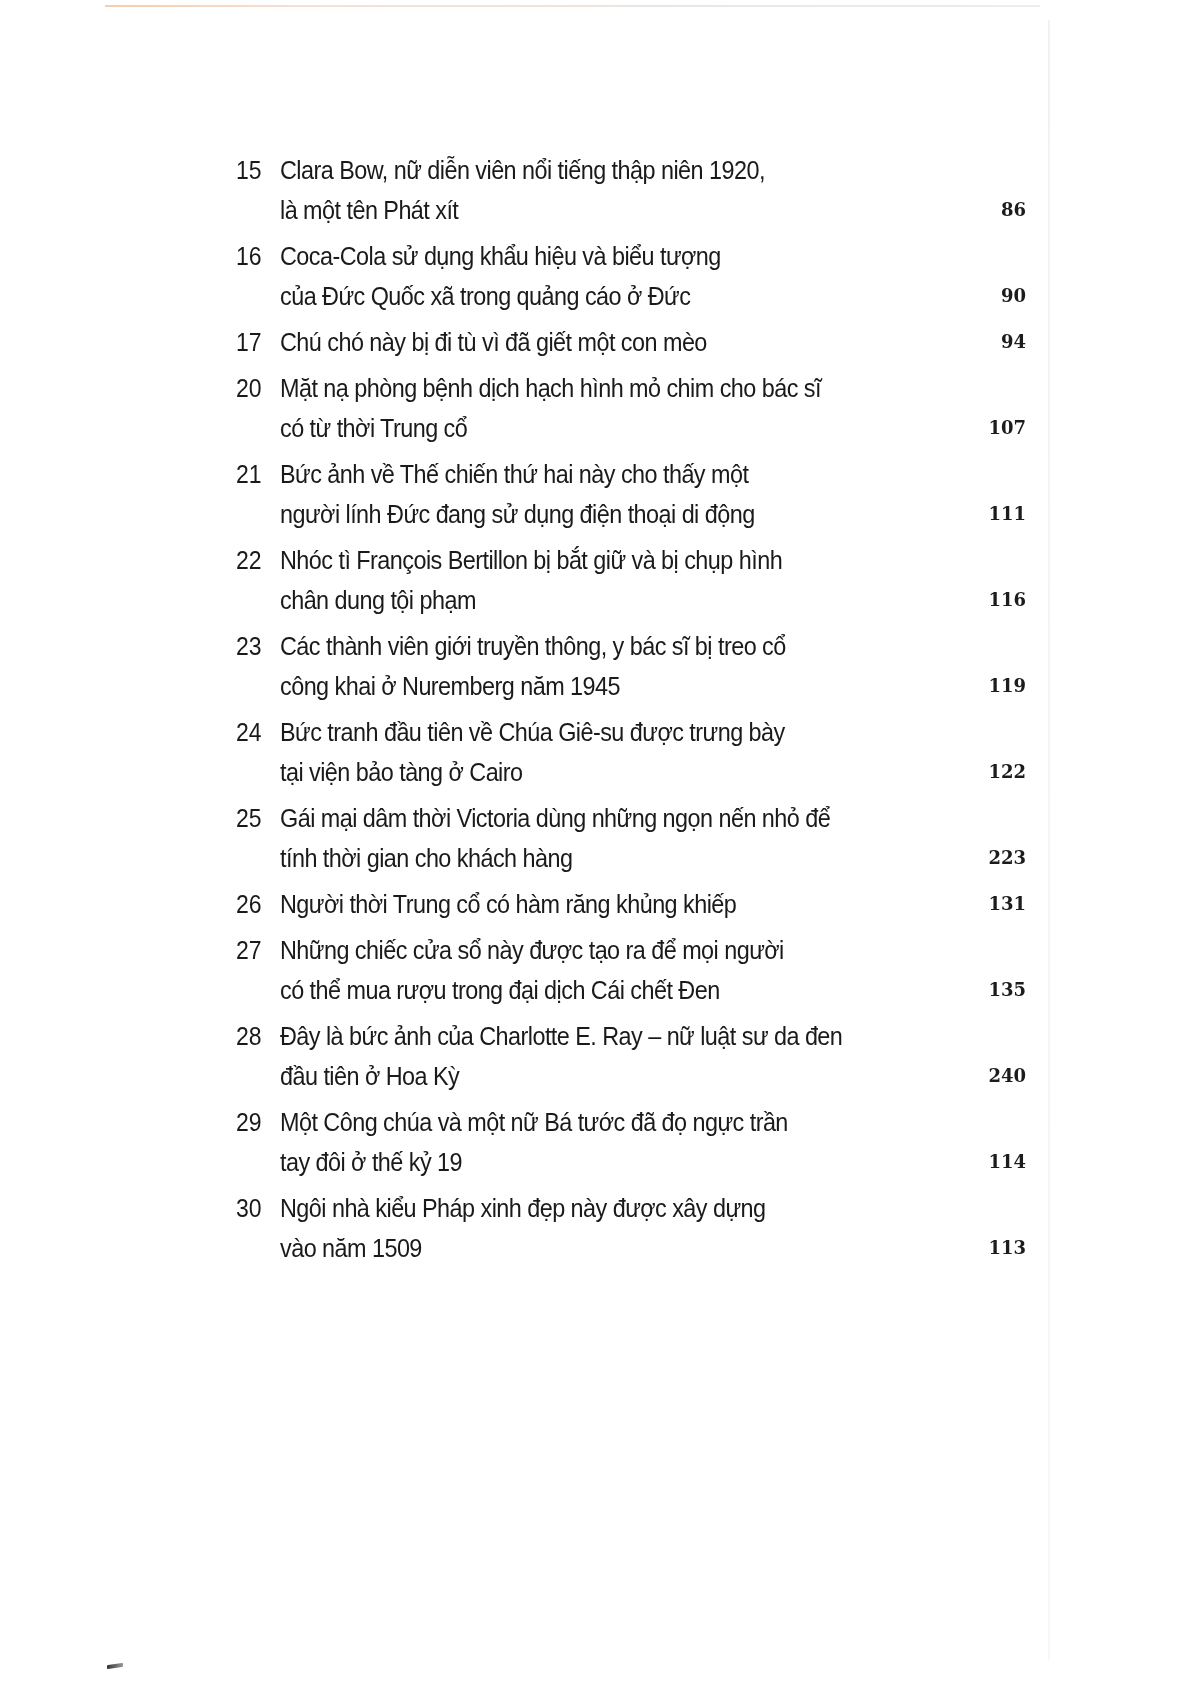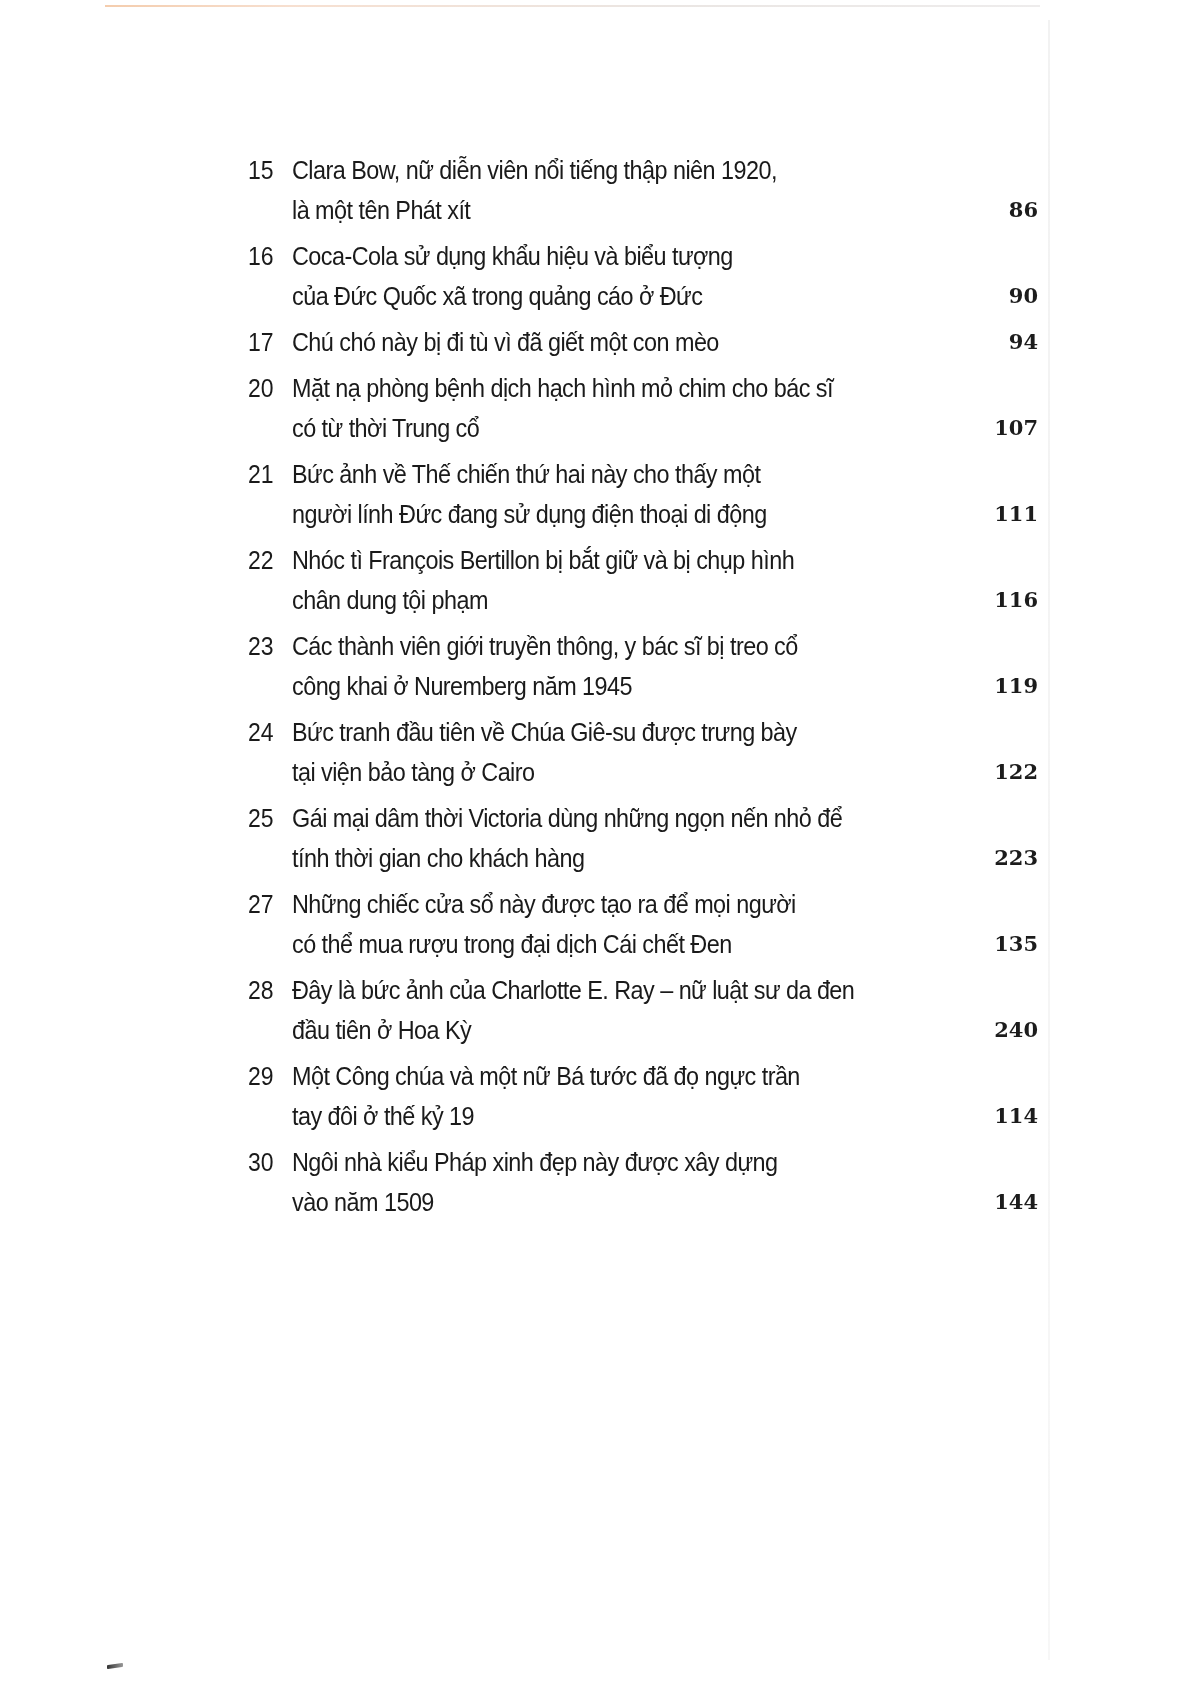--- a/index.html
+++ b/index.html
@@ -24,21 +24,21 @@
       position: absolute; right: 140px; top: 20px; width: 2px; height: 1640px;
       background: linear-gradient(to bottom, #f2f2f2, #f7f7f7);
     }
     .corner-mark {
       position: absolute; left: 107px; top: 1664px; width: 16px; height: 4px;
       background: linear-gradient(to right, #333, #999);
       border-radius: 1px;
       transform: skewY(-8deg);
     }
     .toc {
-      position: absolute; left: 248px; top: 150px; width: 790px;
+      position: absolute; left: 236px; top: 150px; width: 790px;
     }
     .entry {
       display: flex; align-items: flex-end;
       margin-bottom: 6px;
     }
     .num {
       width: 44px; flex: none;
       font-family: "Liberation Sans", "DejaVu Sans", sans-serif;
       font-size: 25px; line-height: 40px;
       transform: scaleX(0.92); transform-origin: left;
@@ -49,21 +49,21 @@
       font-family: "Liberation Sans", "DejaVu Sans", sans-serif;
       font-size: 26px; line-height: 40px;
       letter-spacing: -0.6px;
       transform: scaleX(0.9); transform-origin: left;
       white-space: nowrap;
     }
     .title .line { display: block; }
     .page {
       width: 70px; flex: none; text-align: right;
       font-family: "DejaVu Serif", serif;
-      font-size: 21px; line-height: 40px;
+      font-size: 18px; line-height: 40px;
       font-weight: bold;
       color: #1c1c1c;
     }
   </style>
 </head>
 <body>
 
 <div class="top-edge"></div>
 <div class="top-rule"></div>
 <div class="right-edge"></div>
@@ -134,20 +134,27 @@
   </div>
   <div class="entry">
     <span class="num">25</span>
     <span class="title">
       <span class="line">Gái mại dâm thời Victoria dùng những ngọn nến nhỏ để</span>
       <span class="line">tính thời gian cho khách hàng</span>
     </span>
     <span class="page">223</span>
   </div>
   <div class="entry">
+    <span class="num">26</span>
+    <span class="title">
+      <span class="line">Người thời Trung cổ có hàm răng khủng khiếp</span>
+    </span>
+    <span class="page">131</span>
+  </div>
+  <div class="entry">
     <span class="num">27</span>
     <span class="title">
       <span class="line">Những chiếc cửa sổ này được tạo ra để mọi người</span>
       <span class="line">có thể mua rượu trong đại dịch Cái chết Đen</span>
     </span>
     <span class="page">135</span>
   </div>
   <div class="entry">
     <span class="num">28</span>
     <span class="title">
@@ -163,17 +170,17 @@
       <span class="line">tay đôi ở thế kỷ 19</span>
     </span>
     <span class="page">114</span>
   </div>
   <div class="entry">
     <span class="num">30</span>
     <span class="title">
       <span class="line">Ngôi nhà kiểu Pháp xinh đẹp này được xây dựng</span>
       <span class="line">vào năm 1509</span>
     </span>
-    <span class="page">144</span>
+    <span class="page">113</span>
   </div>
 </div>
 
 <div class="corner-mark"></div>
 
 </body></html>

